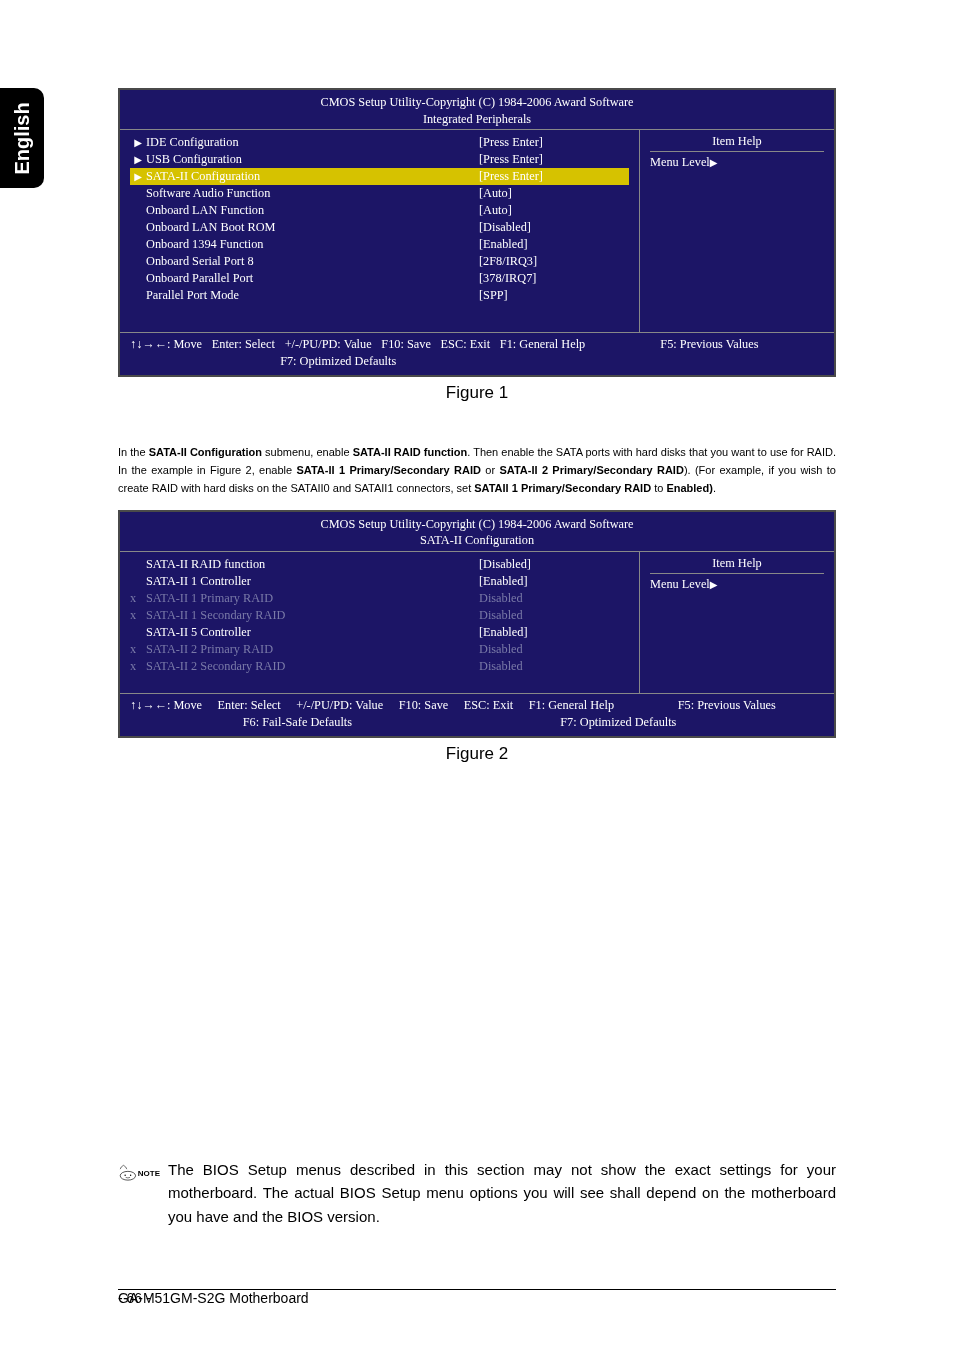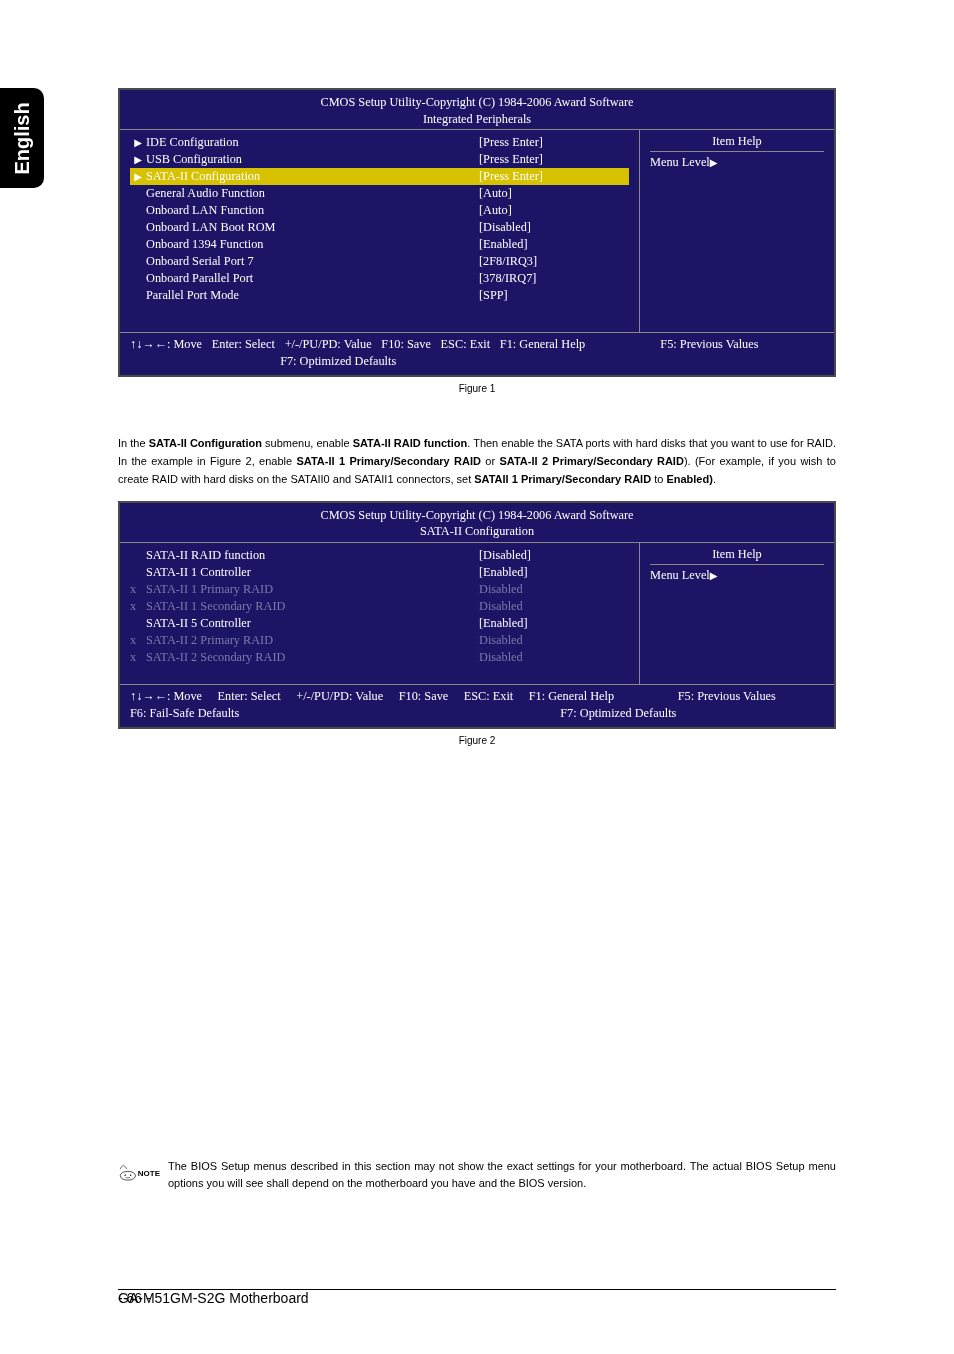--- a/index.html
+++ b/index.html
@@ -71,21 +71,21 @@
     border-top: 1px solid #888;
     padding: 4px 10px 6px 10px;
     display: flex;
     flex-wrap: wrap;
     justify-content: space-between;
     row-gap: 2px;
   }
   .foot-item { white-space: nowrap; }
   .caption {
     text-align: center;
-    font-size: 10px;
+    font-size: 17px;
     margin: 4px 0 40px 0;
   }
   .para {
     font-size: 11px;
     line-height: 1.65;
     text-align: justify;
     margin-bottom: 12px;
   }
   .note-block {
     position: absolute;
@@ -100,21 +100,21 @@
     width: 42px;
     flex-shrink: 0;
     display: flex;
     flex-direction: row;
     align-items: center;
     font-size: 8px;
     font-weight: bold;
   }
   .note-icon svg { display: block; }
   .note-text {
-    font-size: 11px;
+    font-size: 15px;
     line-height: 1.55;
     text-align: justify;
   }
   .footer {
     position: absolute;
     left: 118px;
     right: 118px;
     bottom: 48px;
     border-top: 1px solid #000;
     font-size: 14px;
@@ -150,41 +150,41 @@
             <span class="lab">USB Configuration</span>
             <span class="val">[Press Enter]</span>
           </div>
         <div class="row highlight">
             <span class="arrow tri">▶</span>
             <span class="lab">SATA-II Configuration</span>
             <span class="val">[Press Enter]</span>
           </div>
         <div class="row">
             <span class="arrow"></span>
-            <span class="lab">General Audio Function</span>
+            <span class="lab">Software Audio Function</span>
             <span class="val">[Auto]</span>
           </div>
         <div class="row">
             <span class="arrow"></span>
             <span class="lab">Onboard LAN Function</span>
             <span class="val">[Auto]</span>
           </div>
         <div class="row">
             <span class="arrow"></span>
             <span class="lab">Onboard LAN Boot ROM</span>
             <span class="val">[Disabled]</span>
           </div>
         <div class="row">
             <span class="arrow"></span>
             <span class="lab">Onboard 1394 Function</span>
             <span class="val">[Enabled]</span>
           </div>
         <div class="row">
             <span class="arrow"></span>
-            <span class="lab">Onboard Serial Port 7</span>
+            <span class="lab">Onboard Serial Port 8</span>
             <span class="val">[2F8/IRQ3]</span>
           </div>
         <div class="row">
             <span class="arrow"></span>
             <span class="lab">Onboard Parallel Port</span>
             <span class="val">[378/IRQ7]</span>
           </div>
         <div class="row">
             <span class="arrow"></span>
             <span class="lab">Parallel Port Mode</span>
@@ -262,21 +262,21 @@
       </div>
     </div>
     <div class="bios-foot">
       <span class="foot-item">↑↓→←: Move</span>
       <span class="foot-item">Enter: Select</span>
       <span class="foot-item">+/-/PU/PD: Value</span>
       <span class="foot-item">F10: Save</span>
       <span class="foot-item">ESC: Exit</span>
       <span class="foot-item">F1: General Help</span>
       <span class="foot-item" style="width:28%;text-align:center">F5: Previous Values</span>
-      <span class="foot-item" style="width:32%;text-align:left">F6: Fail-Safe Defaults</span>
+      <span class="foot-item" style="width:32%;text-align:right">F6: Fail-Safe Defaults</span>
       <span class="foot-item" style="width:38%;text-align:left">F7: Optimized Defaults</span>
     </div>
   </div>
   <div class="caption">Figure 2</div>
 
 </div>
 
 <div class="note-block">
   <div class="note-icon">
     <svg width="36" height="30" viewBox="0 0 36 30">

